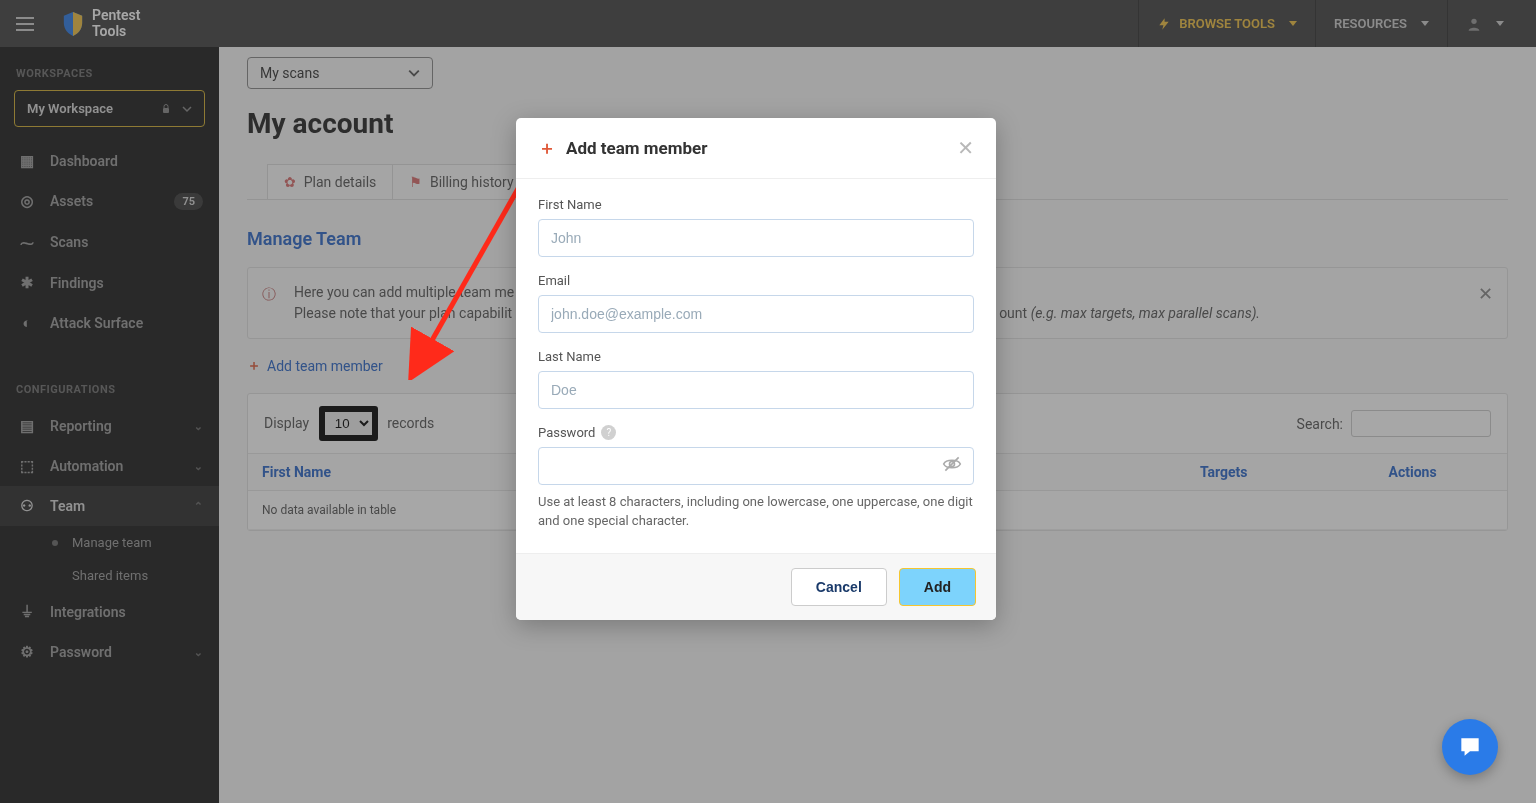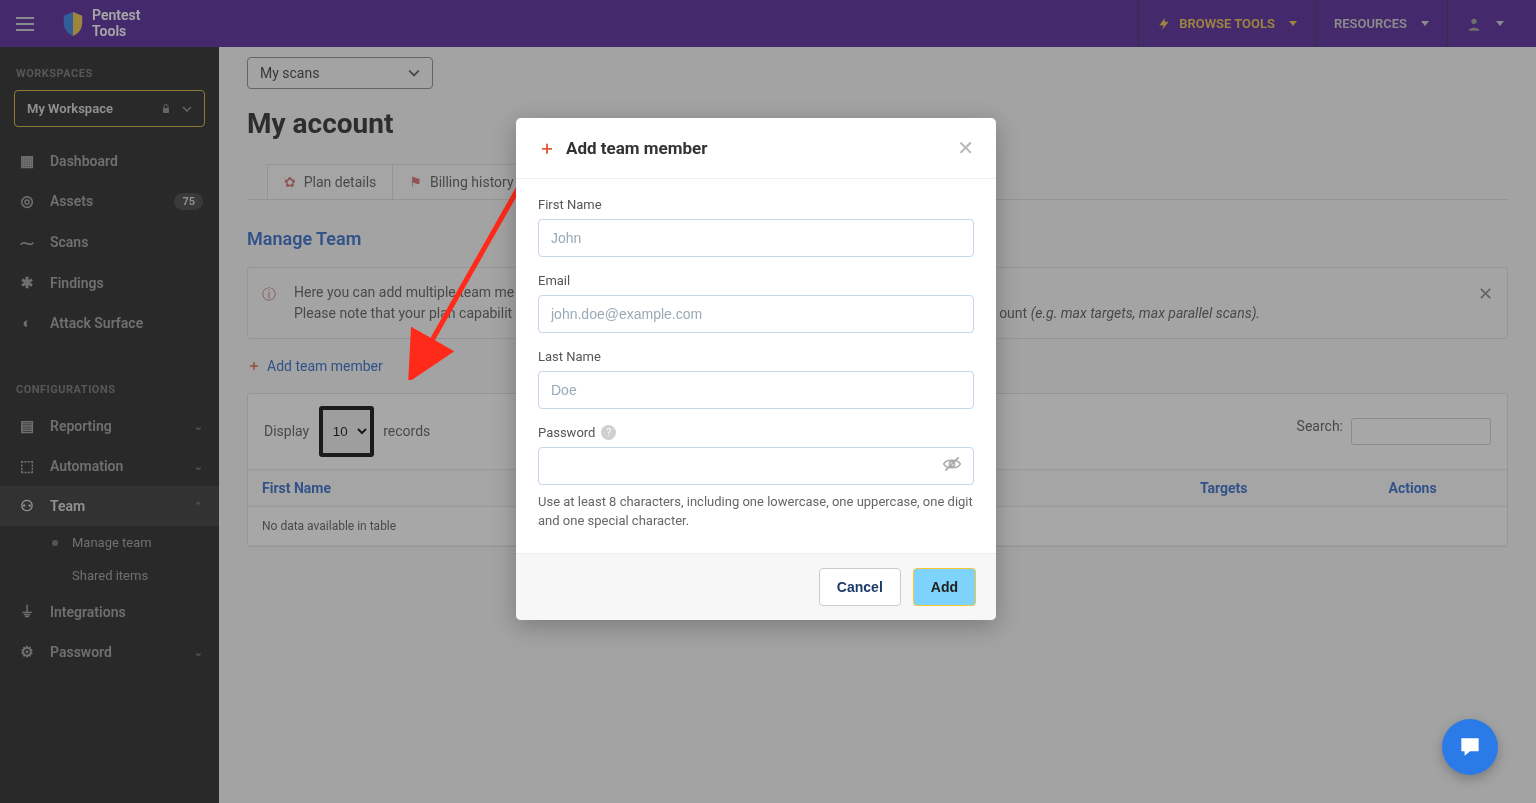--- a/index.html
+++ b/index.html
@@ -8,21 +8,21 @@
   background: #f5f5f5;
   width: 1536px;
   height: 803px;
   overflow: hidden;
   position: relative;
 }
 
 
 .topbar {
   height: 47px;
-  background: #4c1d95;
+  background: #404040;
   display: flex;
   align-items: center;
   padding: 0 14px;
   position: relative;
 }
 .hamburger { width: 22px; height: 22px; display:flex; align-items:center; justify-content:center; cursor:pointer; color:#ccc; margin-right:26px;}
 .logo { display:flex; align-items:center; gap:8px; color:#fff; font-weight:600; font-size:14px; line-height:1.1;}
 .logo-shield { width:22px; height:26px; position:relative;}
 .topbar-right { position:absolute; right:14px; top:0; height:100%; display:flex; align-items:center; gap:0;}
 .top-btn { display:flex; align-items:center; gap:8px; padding:0 18px; height:54px; color:#ccc; font-size:13px; font-weight:600; cursor:pointer; border-left:1px solid #2e2e2e;}
@@ -71,22 +71,22 @@
   padding:14px 18px; position:relative; color:#555; font-size:14px; line-height:1.5;
 }
 .info-box .info-icon { position:absolute; left:14px; top:16px; color:#c06b6b;}
 .info-box .txt { margin-left:28px;}
 .info-box em { font-style:italic;}
 .info-box .close { position:absolute; right:14px; top:12px; color:#888; font-size:18px; cursor:pointer;}
 .add-link { display:inline-flex; align-items:center; gap:6px; color:#2a66c9; font-size:14px; margin:18px 0; cursor:pointer;}
 .add-link .plus { color:#e05a3a; font-weight:700;}
 .table-wrap { border:1px solid #e0e0e0; border-radius:3px; background:#fff;}
 .table-top { display:flex; justify-content:space-between; align-items:center; padding:12px 16px; font-size:14px; color:#555;}
-.disp-sel { border:4px solid #000000; border-radius:3px; padding:13px 6px; margin:0 6px;}
-.search-wrap { display:flex; gap:8px; font-size:14px;}
+.disp-sel { border:6px solid #000000; border-radius:3px; padding:3px 6px; margin:0 6px;}
+.search-wrap { display:flex; align-items:center; gap:8px; font-size:14px;}
 .search-wrap input { border:1px solid #ccc; border-radius:3px; padding:5px 8px; width:140px;}
 table.data { width:100%; border-collapse:collapse;}
 table.data th { text-align:left; padding:10px 14px; font-size:14px; color:#2a66c9; border-top:1px solid #e5e5e5; border-bottom:1px solid #e5e5e5; background:#fbfbfb;}
 table.data th:nth-child(4), table.data th:nth-child(5) { text-align:center;}
 table.data td { padding:12px 14px; font-size:12px; color:#555; border-bottom:1px solid #eee;}
 .table-bottom { display:flex; justify-content:space-between; align-items:center; padding:14px 16px; font-size:14px; color:#555;}
 .pager { display:flex; gap:6px;}
 .pager button { border:1px solid #ccc; background:#fff; padding:6px 12px; border-radius:3px; font-size:13px; color:#555; cursor:pointer;}
 
 
@@ -116,21 +116,21 @@
   font-size:14px; color:#333; background:#fff;
 }
 .field input::placeholder { color:#99aab8;}
 .pw-wrap { position:relative;}
 .pw-wrap .eye { position:absolute; right:12px; top:50%; transform:translateY(-50%); color:#aaa; cursor:pointer;}
 .hint { font-size:13px; color:#666; line-height:1.45; margin-top:8px;}
 .modal-footer {
   background:#f7f7f7; padding:14px 20px; display:flex; justify-content:flex-end; gap:12px;
   border-top:1px solid #eee; border-radius:0 0 5px 5px;
 }
-.btn { padding:10px 17px; font-size:14px; border-radius:4px; cursor:pointer; font-weight:600;}
+.btn { padding:10px 24px; font-size:14px; border-radius:4px; cursor:pointer; font-weight:600;}
 .btn-cancel { background:#fff; border:1px solid #ccc; color:#1a3a6a;}
 .btn-add { background:#7dd3fc; border:1px solid #f6c62f; color:#222;}
 
 
 .chat-fab {
   position:absolute; right:38px; bottom:28px; width:56px; height:56px; border-radius:50%;
   background:#2a7be8; display:flex; align-items:center; justify-content:center; color:#fff;
   box-shadow:0 4px 12px rgba(0,0,0,0.25); cursor:pointer;
 }
 

